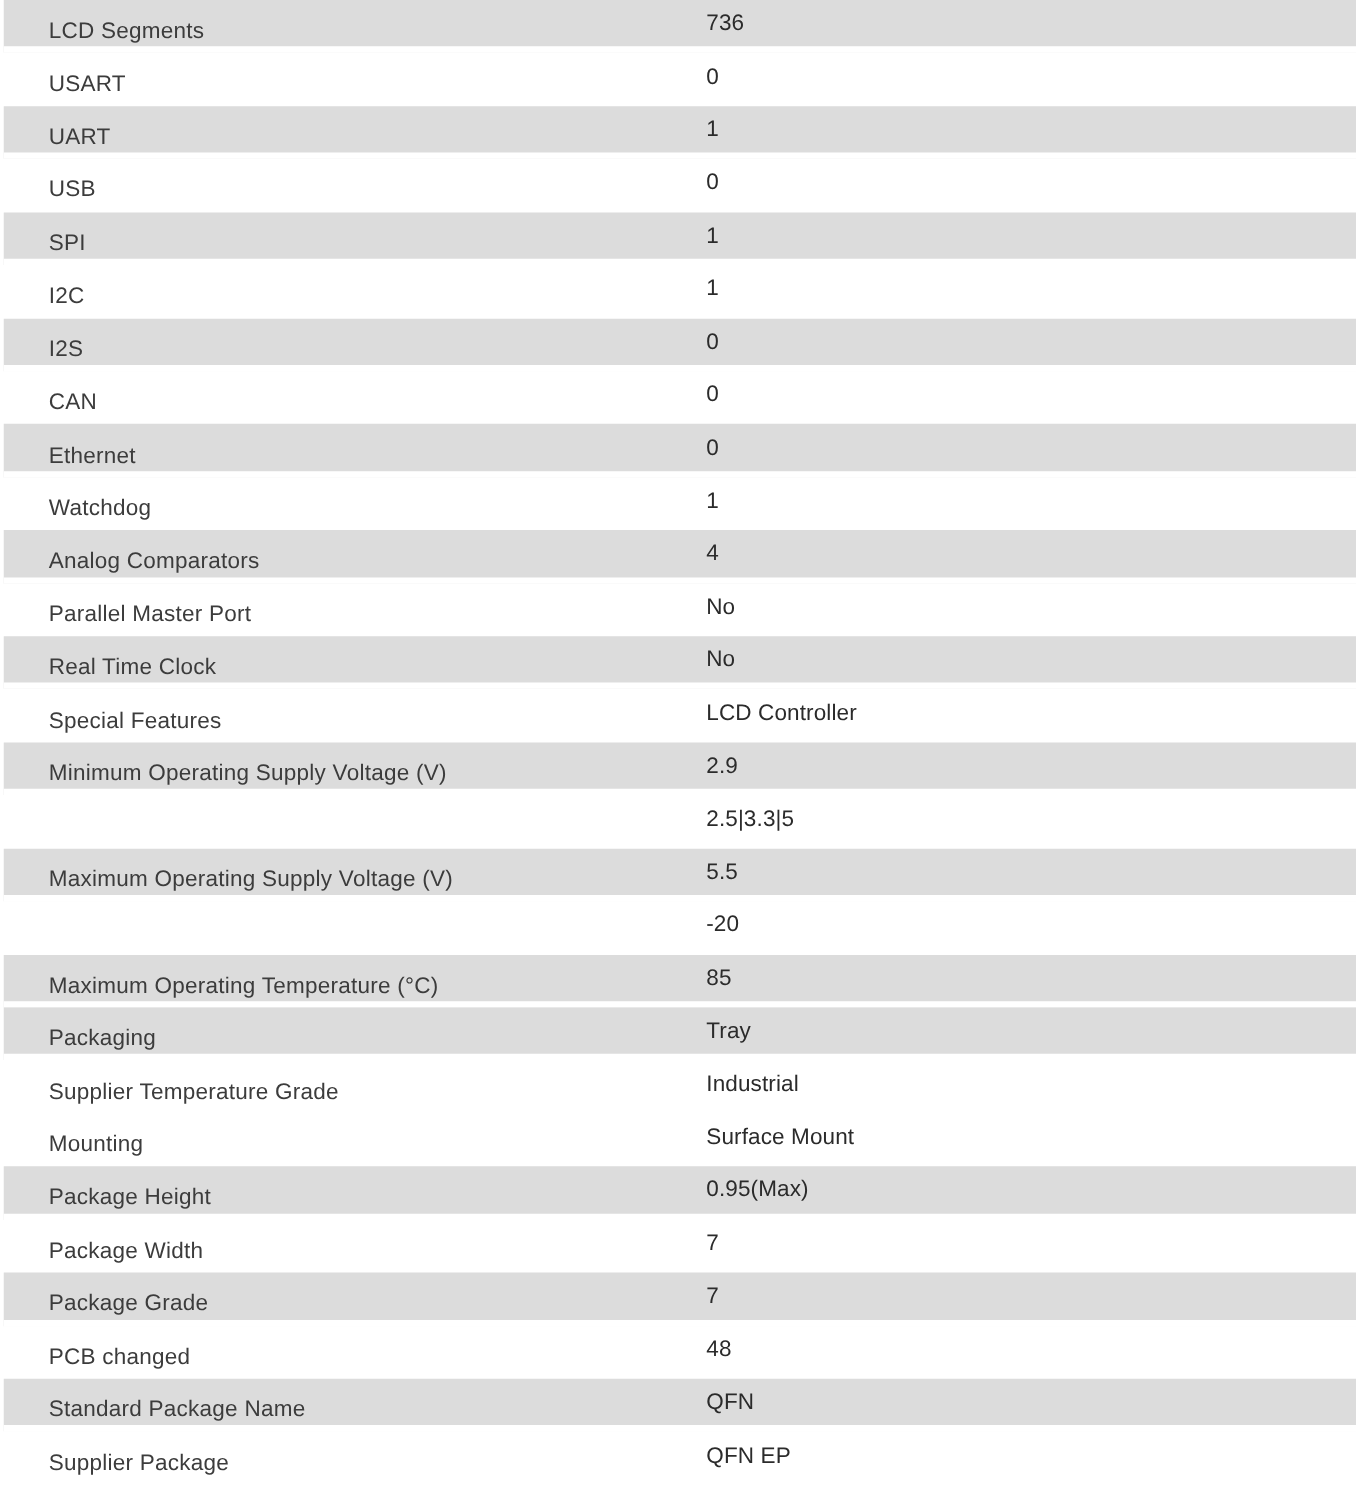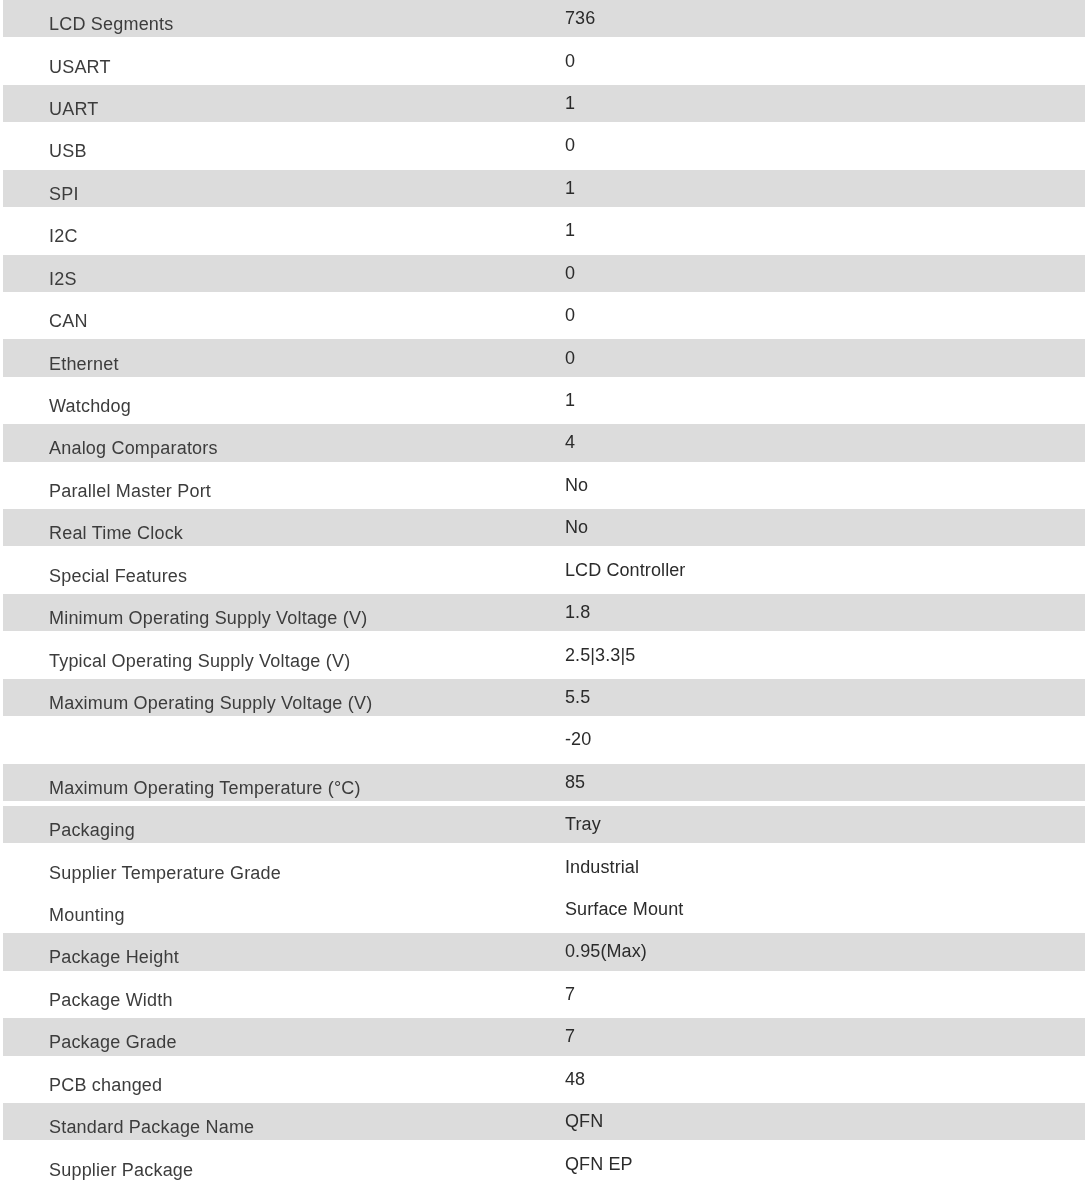--- a/index.html
+++ b/index.html
@@ -25,21 +25,21 @@
     box-sizing: border-box;
     border-bottom: 5px solid var(--page-bg, #ffffff); 
     display: flex;
     align-items: center;
     background: var(--page-bg, #ffffff);
   }
   .spec-row.alt {
     background: var(--row-alt-bg, #dcdcdc);
   }
   .spec-label {
-    padding-left: 46px;           
+    padding-left: 36px;           
     font-size: 18px;
     color: var(--label-color, #3c3c3c);
     letter-spacing: 0.2px;
     white-space: nowrap;
     margin-top: 12px;
   }
   .spec-value {
     position: absolute;
     left: 562px;                  
     font-size: 18px;
@@ -119,25 +119,24 @@
       <span class="spec-value">No</span>
     </div>
 
     <div class="spec-row">
       <span class="spec-label">Special Features</span>
       <span class="spec-value">LCD Controller</span>
     </div>
 
     <div class="spec-row alt">
       <span class="spec-label">Minimum Operating Supply Voltage (V)</span>
-      <span class="spec-value">1.8</span>
+      <span class="spec-value">2.9</span>
     </div>
 
     <div class="spec-row">
-      <span class="spec-label">Typical Operating Supply Voltage (V)</span>
       <span class="spec-value">2.5|3.3|5</span>
     </div>
 
     <div class="spec-row alt">
       <span class="spec-label">Maximum Operating Supply Voltage (V)</span>
       <span class="spec-value">5.5</span>
     </div>
 
     <div class="spec-row">
       <span class="spec-value">-20</span>

